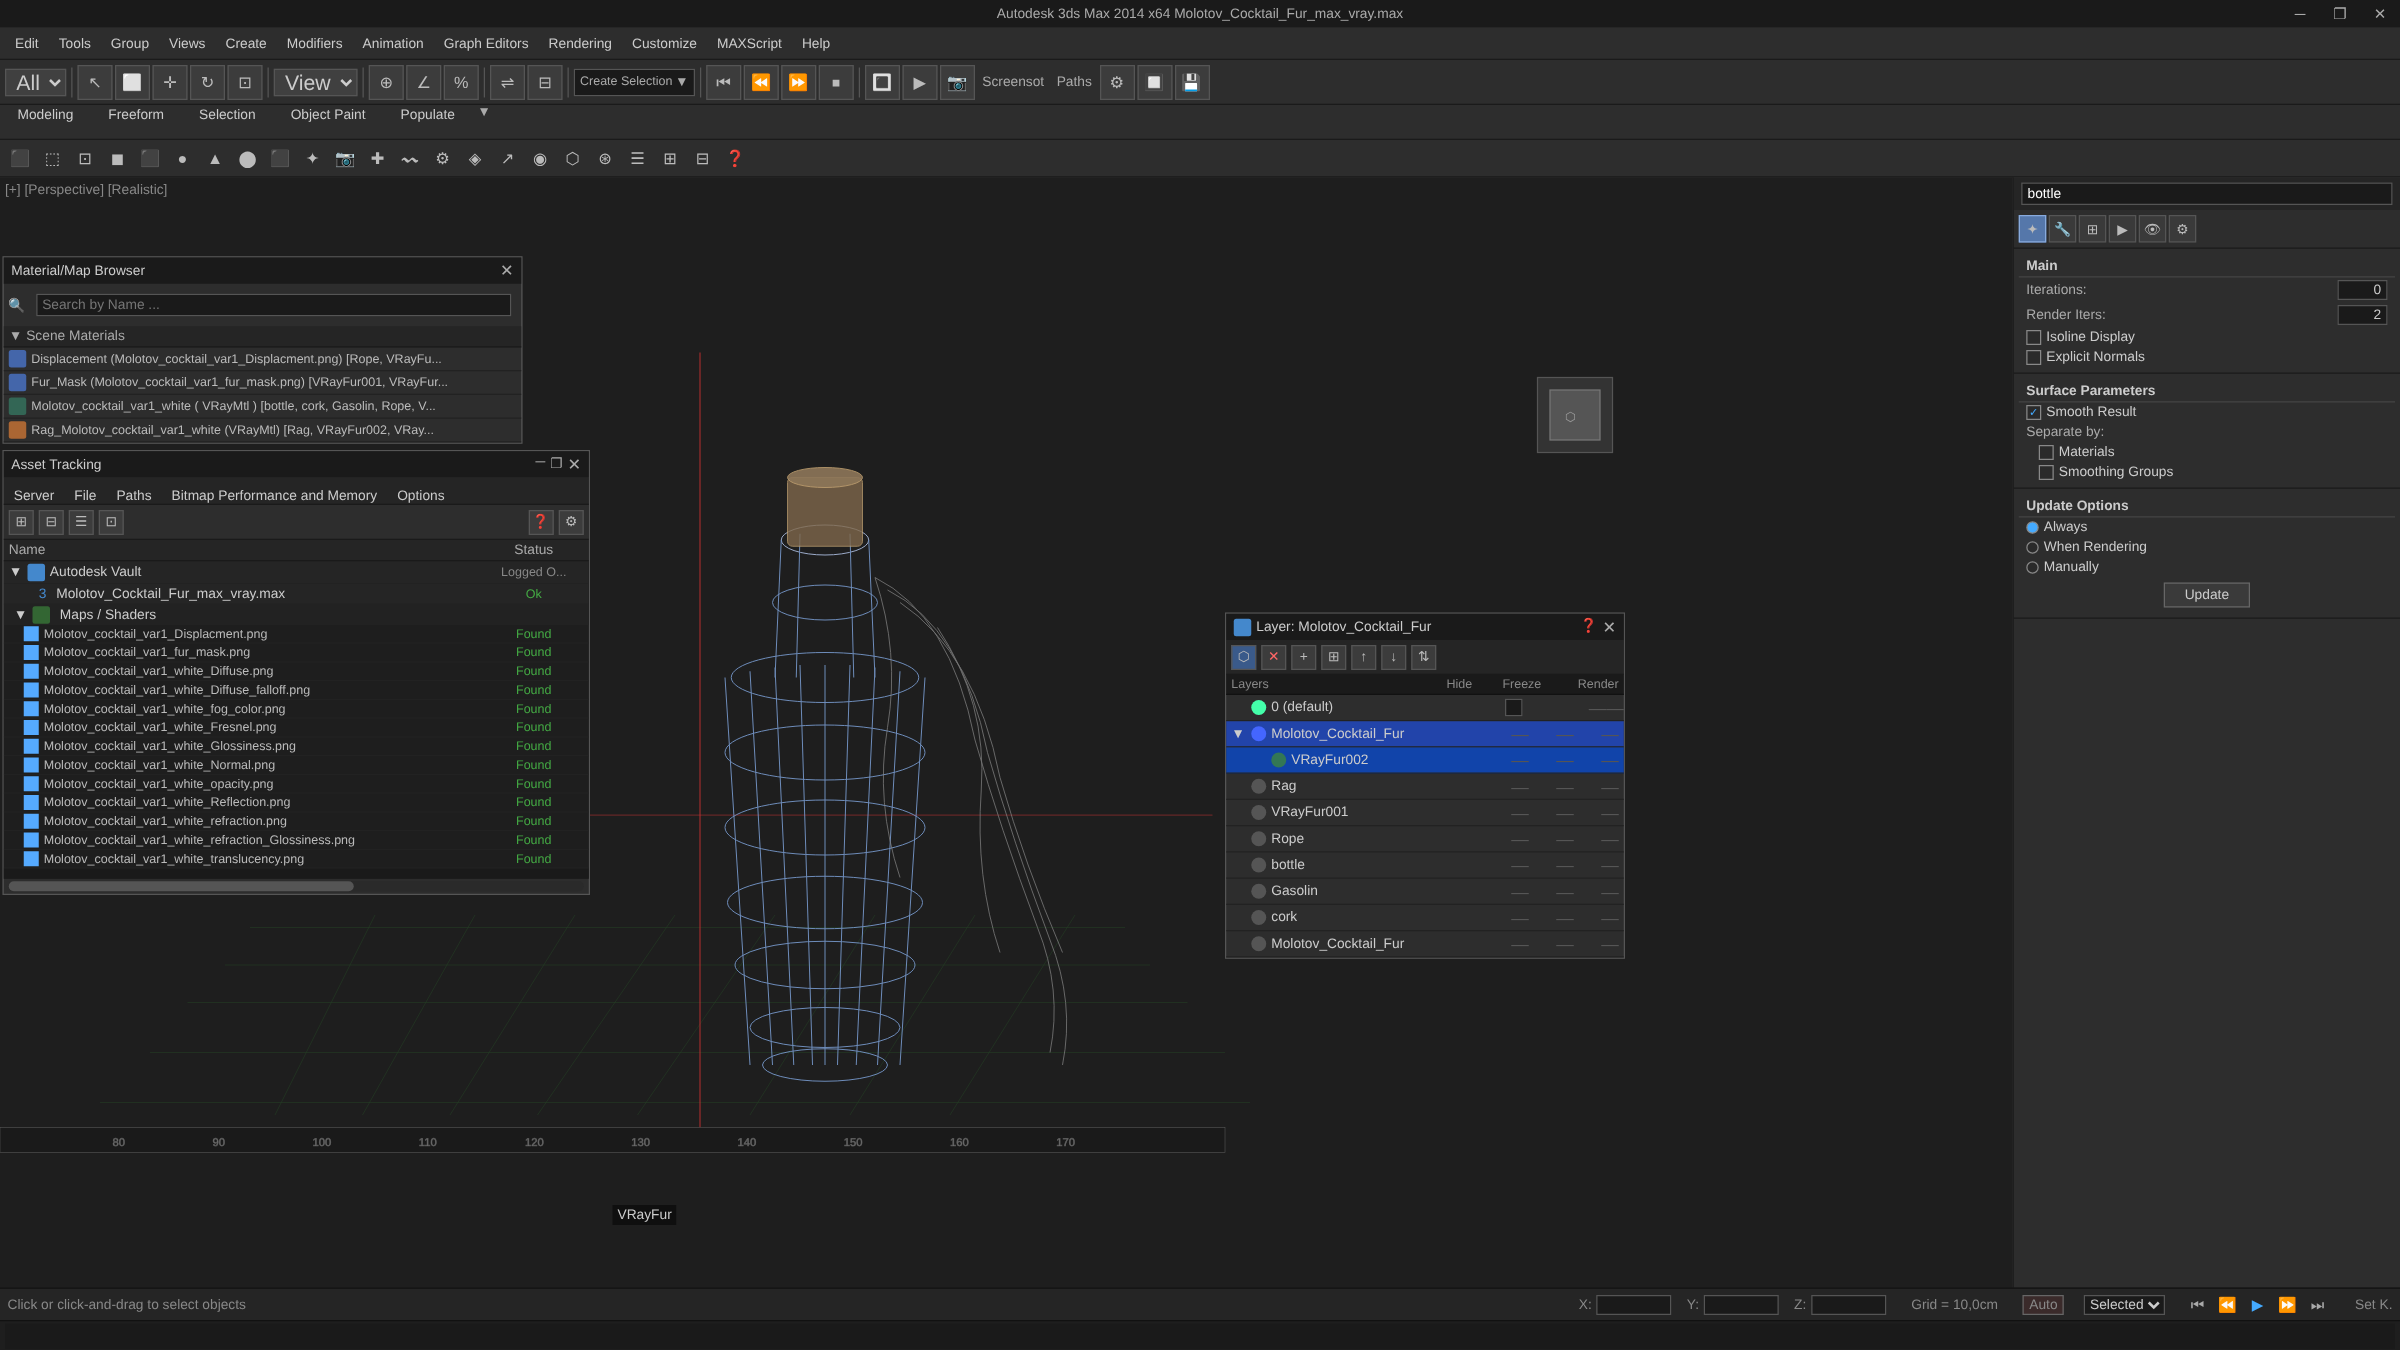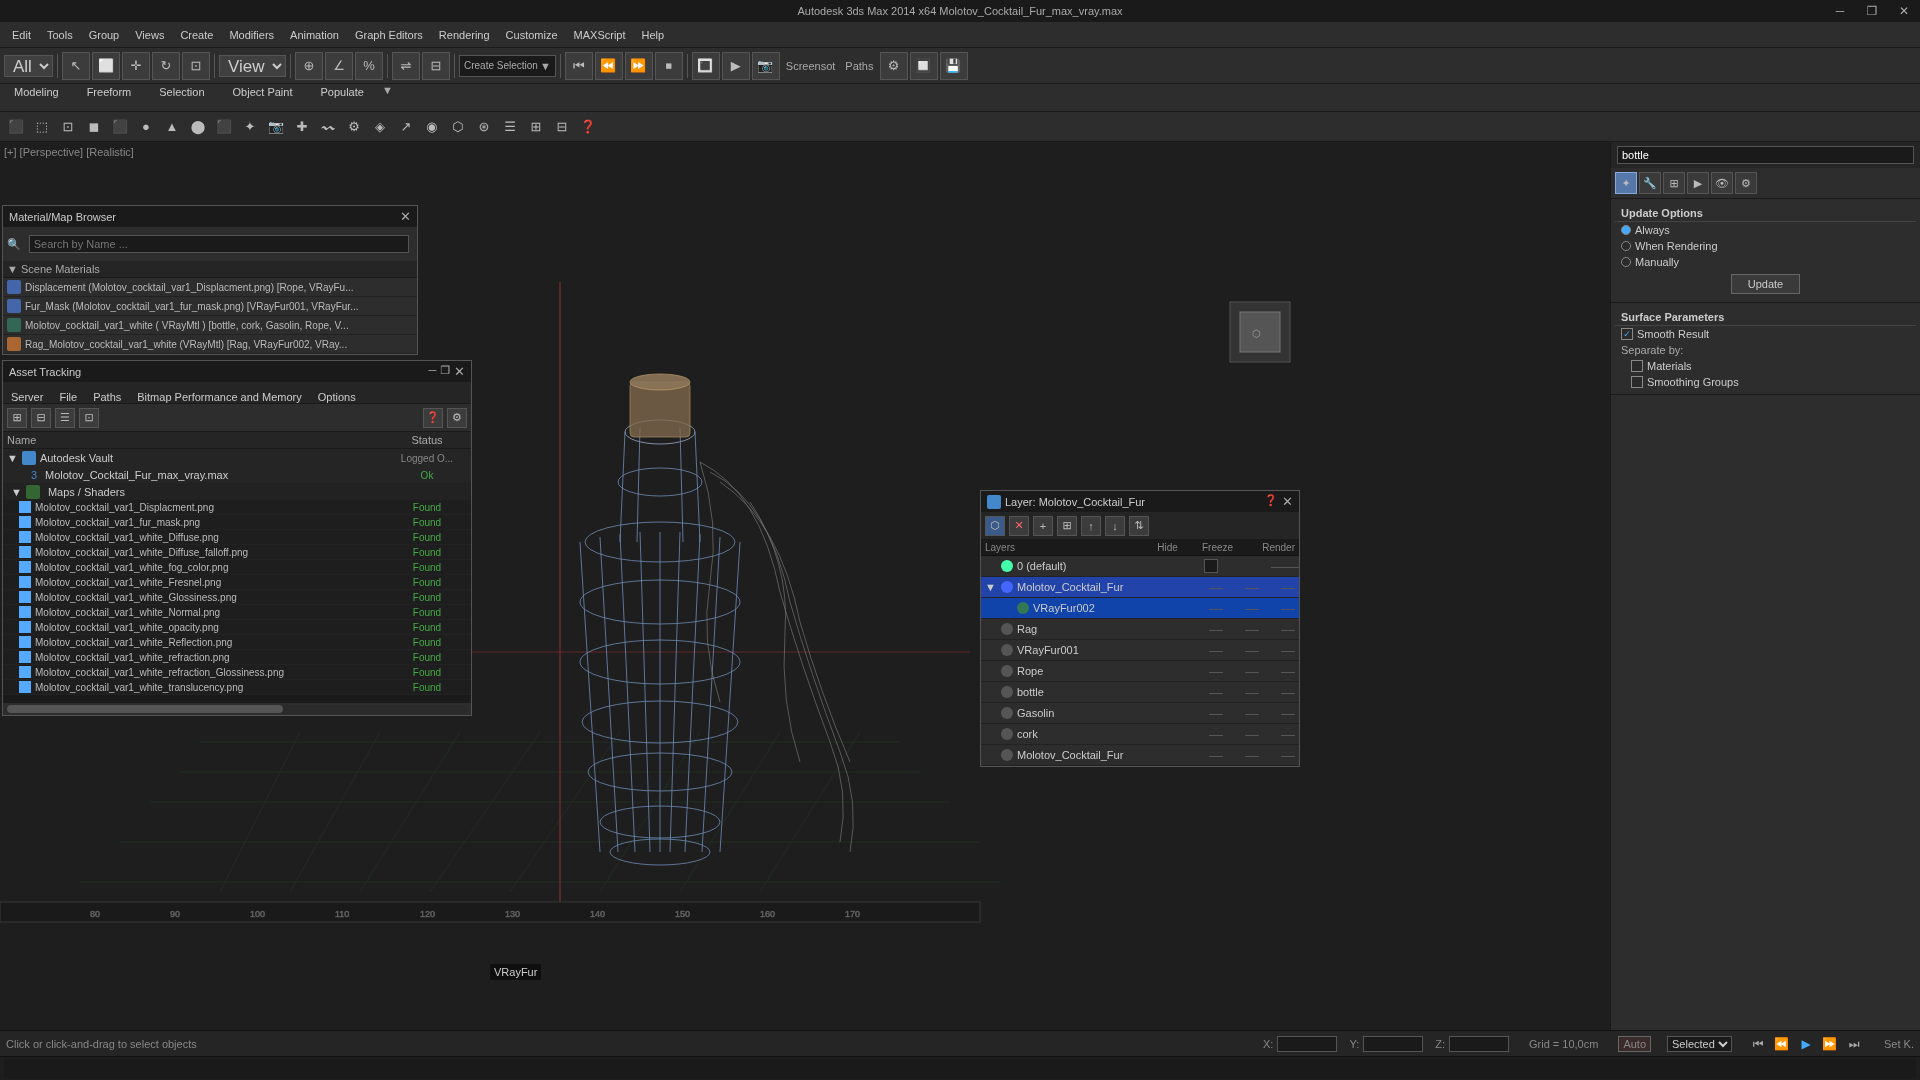--- a/index.html
+++ b/index.html
@@ -839,63 +839,86 @@
     <div class="right-panel-icons">
       <div class="rp-icon active">✦</div>
       <div class="rp-icon">🔧</div>
       <div class="rp-icon">⊞</div>
       <div class="rp-icon">▶</div>
       <div class="rp-icon">👁</div>
       <div class="rp-icon">⚙</div>
     </div>
 
 
+    <div class="panel-section">
+      <div class="section-title">Main</div>
+
+      <div class="param-row">
+        <span class="param-label">Iterations:</span>
+        <span class="param-value">0</span>
+      </div>
+
+      <div class="param-row">
+        <span class="param-label">Render Iters:</span>
+        <span class="param-value">2</span>
+      </div>
+
+      <div class="checkbox-row">
+        <div class="cb"></div>
+        <span>Isoline Display</span>
+      </div>
+
+      <div class="checkbox-row">
+        <div class="cb"></div>
+        <span>Explicit Normals</span>
+      </div>
+    </div>
+
+    <div class="panel-section">
+      <div class="section-title">Surface Parameters</div>
+
+      <div class="checkbox-row">
+        <div class="cb checked"></div>
+        <span>Smooth Result</span>
+      </div>
+
+      <div style="padding: 2px 6px;">
+        <span style="font-size:11px;color:#aaa;">Separate by:</span>
+      </div>
+
+      <div class="checkbox-row" style="padding-left: 16px;">
+        <div class="cb"></div>
+        <span>Materials</span>
+      </div>
+
+      <div class="checkbox-row" style="padding-left: 16px;">
+        <div class="cb"></div>
+        <span>Smoothing Groups</span>
+      </div>
+    </div>
 
     <div class="panel-section">
       <div class="section-title">Update Options</div>
 
       <div class="radio-row">
         <div class="rb checked"></div>
         <span>Always</span>
       </div>
 
       <div class="radio-row">
         <div class="rb"></div>
         <span>When Rendering</span>
       </div>
 
       <div class="radio-row">
         <div class="rb"></div>
         <span>Manually</span>
       </div>
 
       <button class="update-btn">Update</button>
-    </div>
-
-    <div class="panel-section">
-      <div class="section-title">Surface Parameters</div>
-
-      <div class="checkbox-row">
-        <div class="cb checked"></div>
-        <span>Smooth Result</span>
-      </div>
-
-      <div style="padding: 2px 6px;">
-        <span style="font-size:11px;color:#aaa;">Separate by:</span>
-      </div>
-
-      <div class="checkbox-row" style="padding-left: 16px;">
-        <div class="cb"></div>
-        <span>Materials</span>
-      </div>
-
-      <div class="checkbox-row" style="padding-left: 16px;">
-        <div class="cb"></div>
-        <span>Smoothing Groups</span>
-      </div>
     </div>
 
   </div>
 </div>
 
 <div id="material-browser">
   <div class="float-title-bar">
     <span>Material/Map Browser</span>
     <span class="float-close">✕</span>
   </div>

